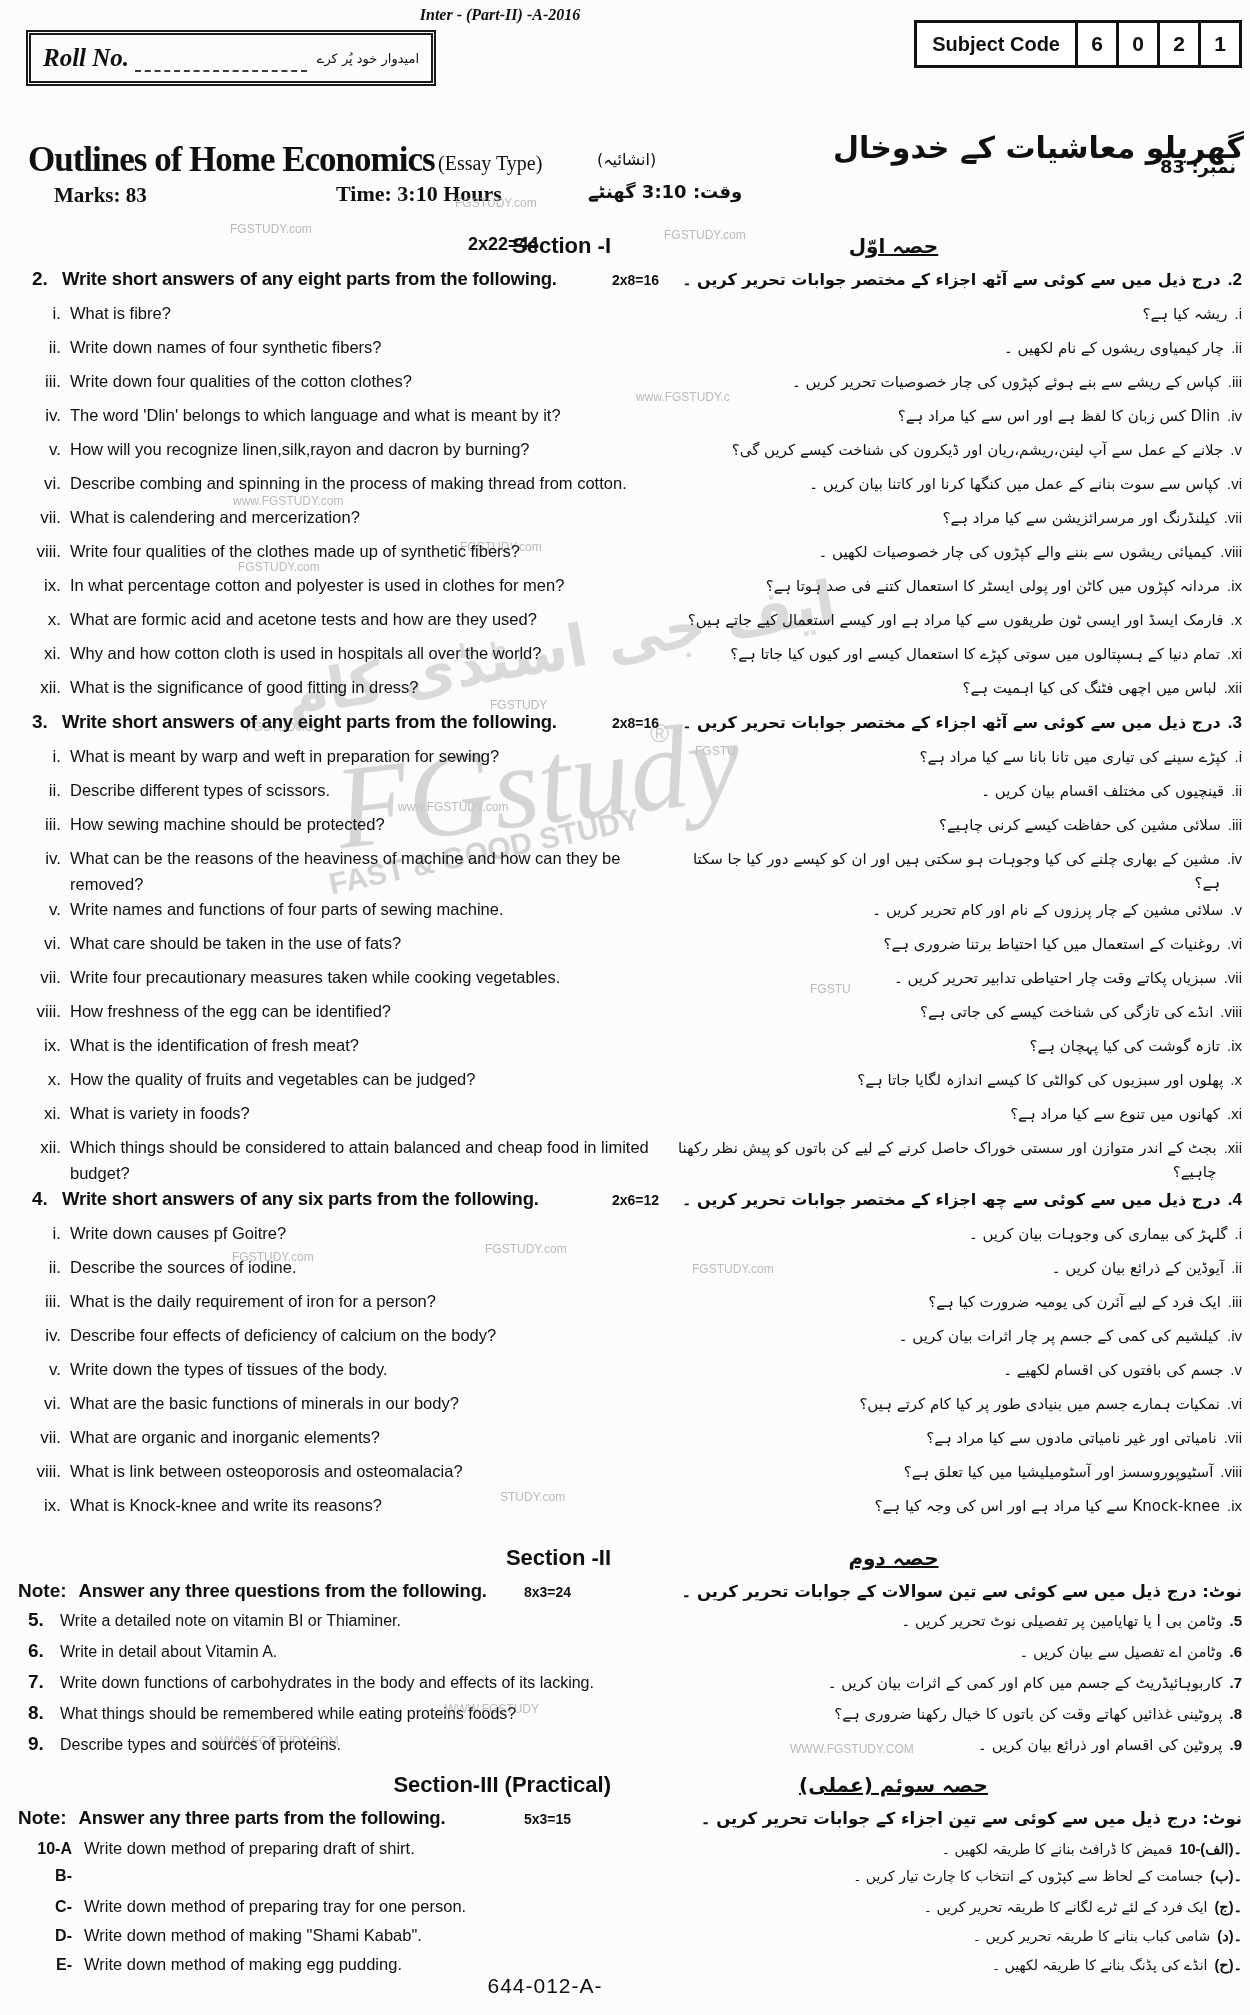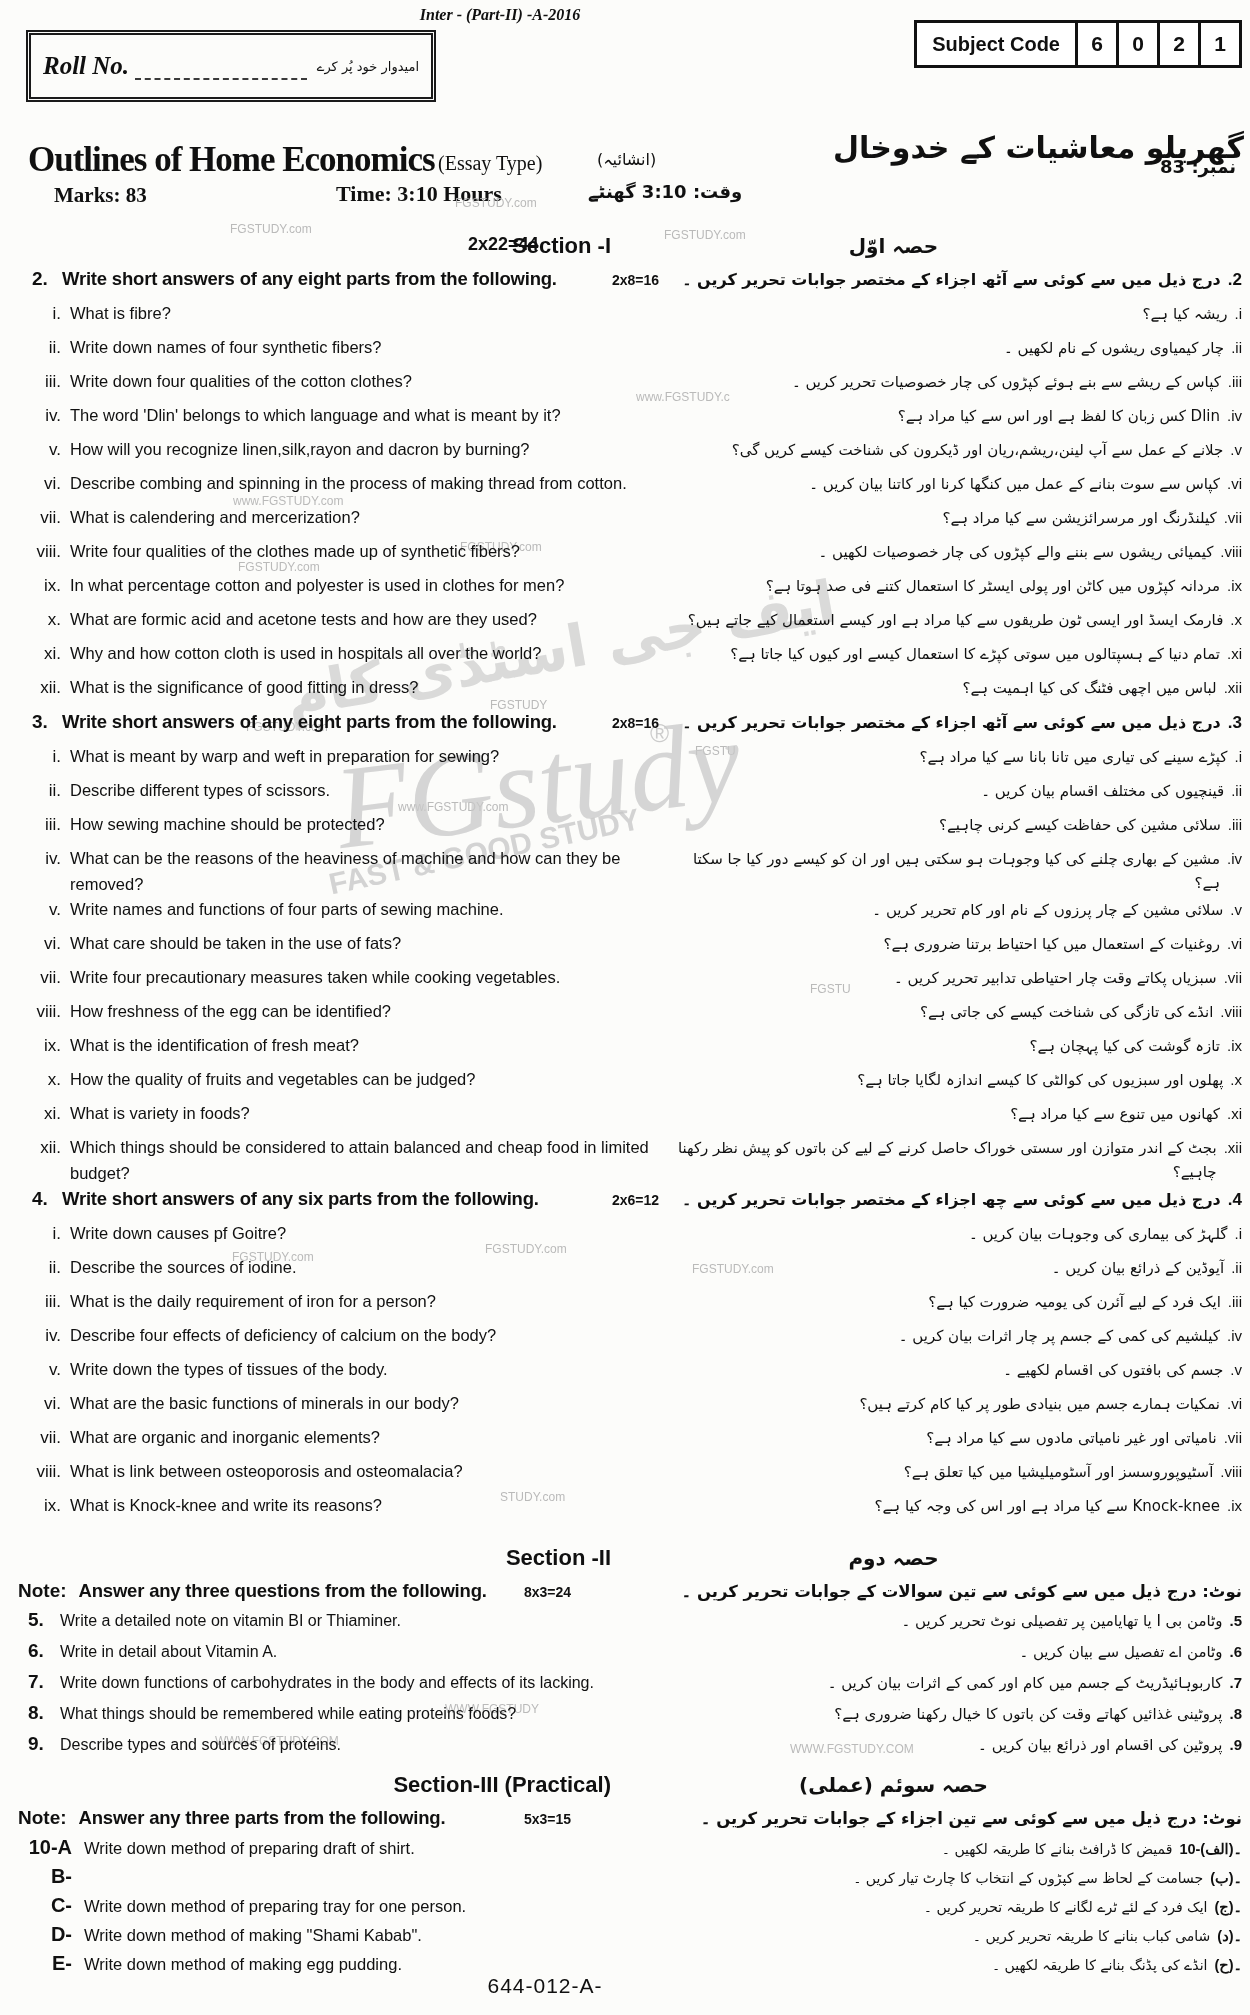--- a/index.html
+++ b/index.html
@@ -3,21 +3,21 @@
 <meta charset="utf-8">
 <style>
   html,body{margin:0;padding:0;background:#d9d9d9;}
   .page{position:relative;width:1250px;height:2015px;margin:0 auto;background:#fcfcfa;
         font-family:"Liberation Sans",sans-serif;color:#101010;overflow:hidden;}
   .ur{font-family:"DejaVu Sans",sans-serif;}
 
   
   .tag{position:absolute;top:6px;left:250px;width:500px;text-align:center;
        font-family:"Liberation Serif",serif;font-style:italic;font-weight:bold;font-size:16px;}
-  .rollbox{position:absolute;left:26px;top:30px;width:410px;height:72px;border:5px double #1a1a1a;
+  .rollbox{position:absolute;left:26px;top:30px;width:410px;height:56px;border:5px double #1a1a1a;
            display:flex;align-items:center;padding:0 12px;box-sizing:border-box;}
   .roll-label{font-family:"Liberation Serif",serif;font-style:italic;font-weight:bold;font-size:25px;white-space:nowrap;}
   .roll-line{flex:1;border-bottom:2px dashed #3a3a3a;height:18px;margin:8px 10px 0 6px;}
   .roll-ur{font-size:13px;white-space:nowrap;}
   .subjectbox{position:absolute;right:8px;top:20px;height:42px;display:flex;border:3px solid #111;background:#fff;}
   .subject-label{display:flex;align-items:center;padding:0 15px;font-weight:bold;font-size:20px;}
   .digit{width:38px;display:flex;align-items:center;justify-content:center;
          font-weight:bold;font-size:21px;border-left:3px solid #111;}
   .sessions{position:absolute;top:98px;left:160px;width:680px;text-align:center;font-weight:bold;font-size:23px;}
   .title-en{position:absolute;left:28px;top:140px;font-family:"Liberation Serif",serif;
@@ -34,21 +34,21 @@
   
   #flow{position:absolute;left:16px;right:4px;top:233px;z-index:2;}
   .row{position:relative;display:flex;align-items:baseline;}
   .lhalf{flex:0 0 655px;display:flex;align-items:baseline;box-sizing:border-box;}
   .rhalf{flex:1 1 auto;display:flex;justify-content:flex-end;align-items:baseline;gap:7px;
          padding-right:4px;text-align:right;box-sizing:border-box;}
   .sec-row{min-height:33px;}
   .sec-lhalf{justify-content:flex-end;padding-right:60px;}
   .sec-title{font-weight:bold;font-size:22px;}
   .sec-total{position:absolute;left:452px;top:1px;font-weight:bold;font-size:18px;}
-  .sec-row .rhalf{justify-content:center;padding-right:130px;}
+  .sec-row .rhalf{justify-content:center;padding-right:130px;text-decoration:underline;}
   .part-ur{font-weight:bold;font-size:20px;}
 
   .q-row{min-height:35px;}
   .qno{flex:0 0 46px;padding-left:16px;font-weight:bold;font-size:19px;box-sizing:border-box;}
   .qtext{font-weight:bold;font-size:18.5px;letter-spacing:-0.2px;line-height:1.4;}
   .qmarks{margin-left:auto;font-weight:bold;font-size:14px;white-space:nowrap;padding:0 12px 0 8px;}
   .ur-qtext{font-weight:bold;font-size:16px;line-height:1.6;}
   .ur-qno{font-weight:bold;font-size:17px;}
   .note-row{min-height:31px;}
   .note-row .qno{flex:0 0 auto;padding-left:2px;padding-right:12px;}
@@ -58,21 +58,21 @@
   .item-row .itext{font-size:16.5px;line-height:1.55;}
   .item-row .ur-itext{font-size:15px;line-height:1.6;}
   .ur-inum{font-size:15px;}
   .ilist{min-height:34px;}
   .ilist .inum{flex:0 0 54px;text-align:right;padding-right:9px;font-size:17px;box-sizing:border-box;}
   .qlist{min-height:31px;}
   .qlist .inum{flex:0 0 44px;text-align:left;padding-left:12px;font-weight:bold;font-size:19px;box-sizing:border-box;}
   .qlist .itext{font-size:16px;}
   .qlist .ur-inum{font-weight:bold;}
   .plist{min-height:29px;}
-  .plist .inum{flex:0 0 68px;text-align:right;padding-right:12px;font-weight:bold;font-size:20px;box-sizing:border-box;}
+  .plist .inum{flex:0 0 68px;text-align:right;padding-right:12px;font-weight:bold;font-size:16px;box-sizing:border-box;}
   .plist .itext{font-size:16.5px;}
   .plist .ur-itext{font-size:14px;}
   .plist .ur-inum{font-weight:bold;font-size:14.5px;}
 
   
   .wm-layer{position:absolute;inset:0;z-index:1;pointer-events:none;}
   .stamp{position:absolute;color:#b3b3b3;font-size:12px;opacity:.9;white-space:nowrap;}
   .wm-big{position:absolute;white-space:nowrap;opacity:.75;}
 </style>
 </head>

